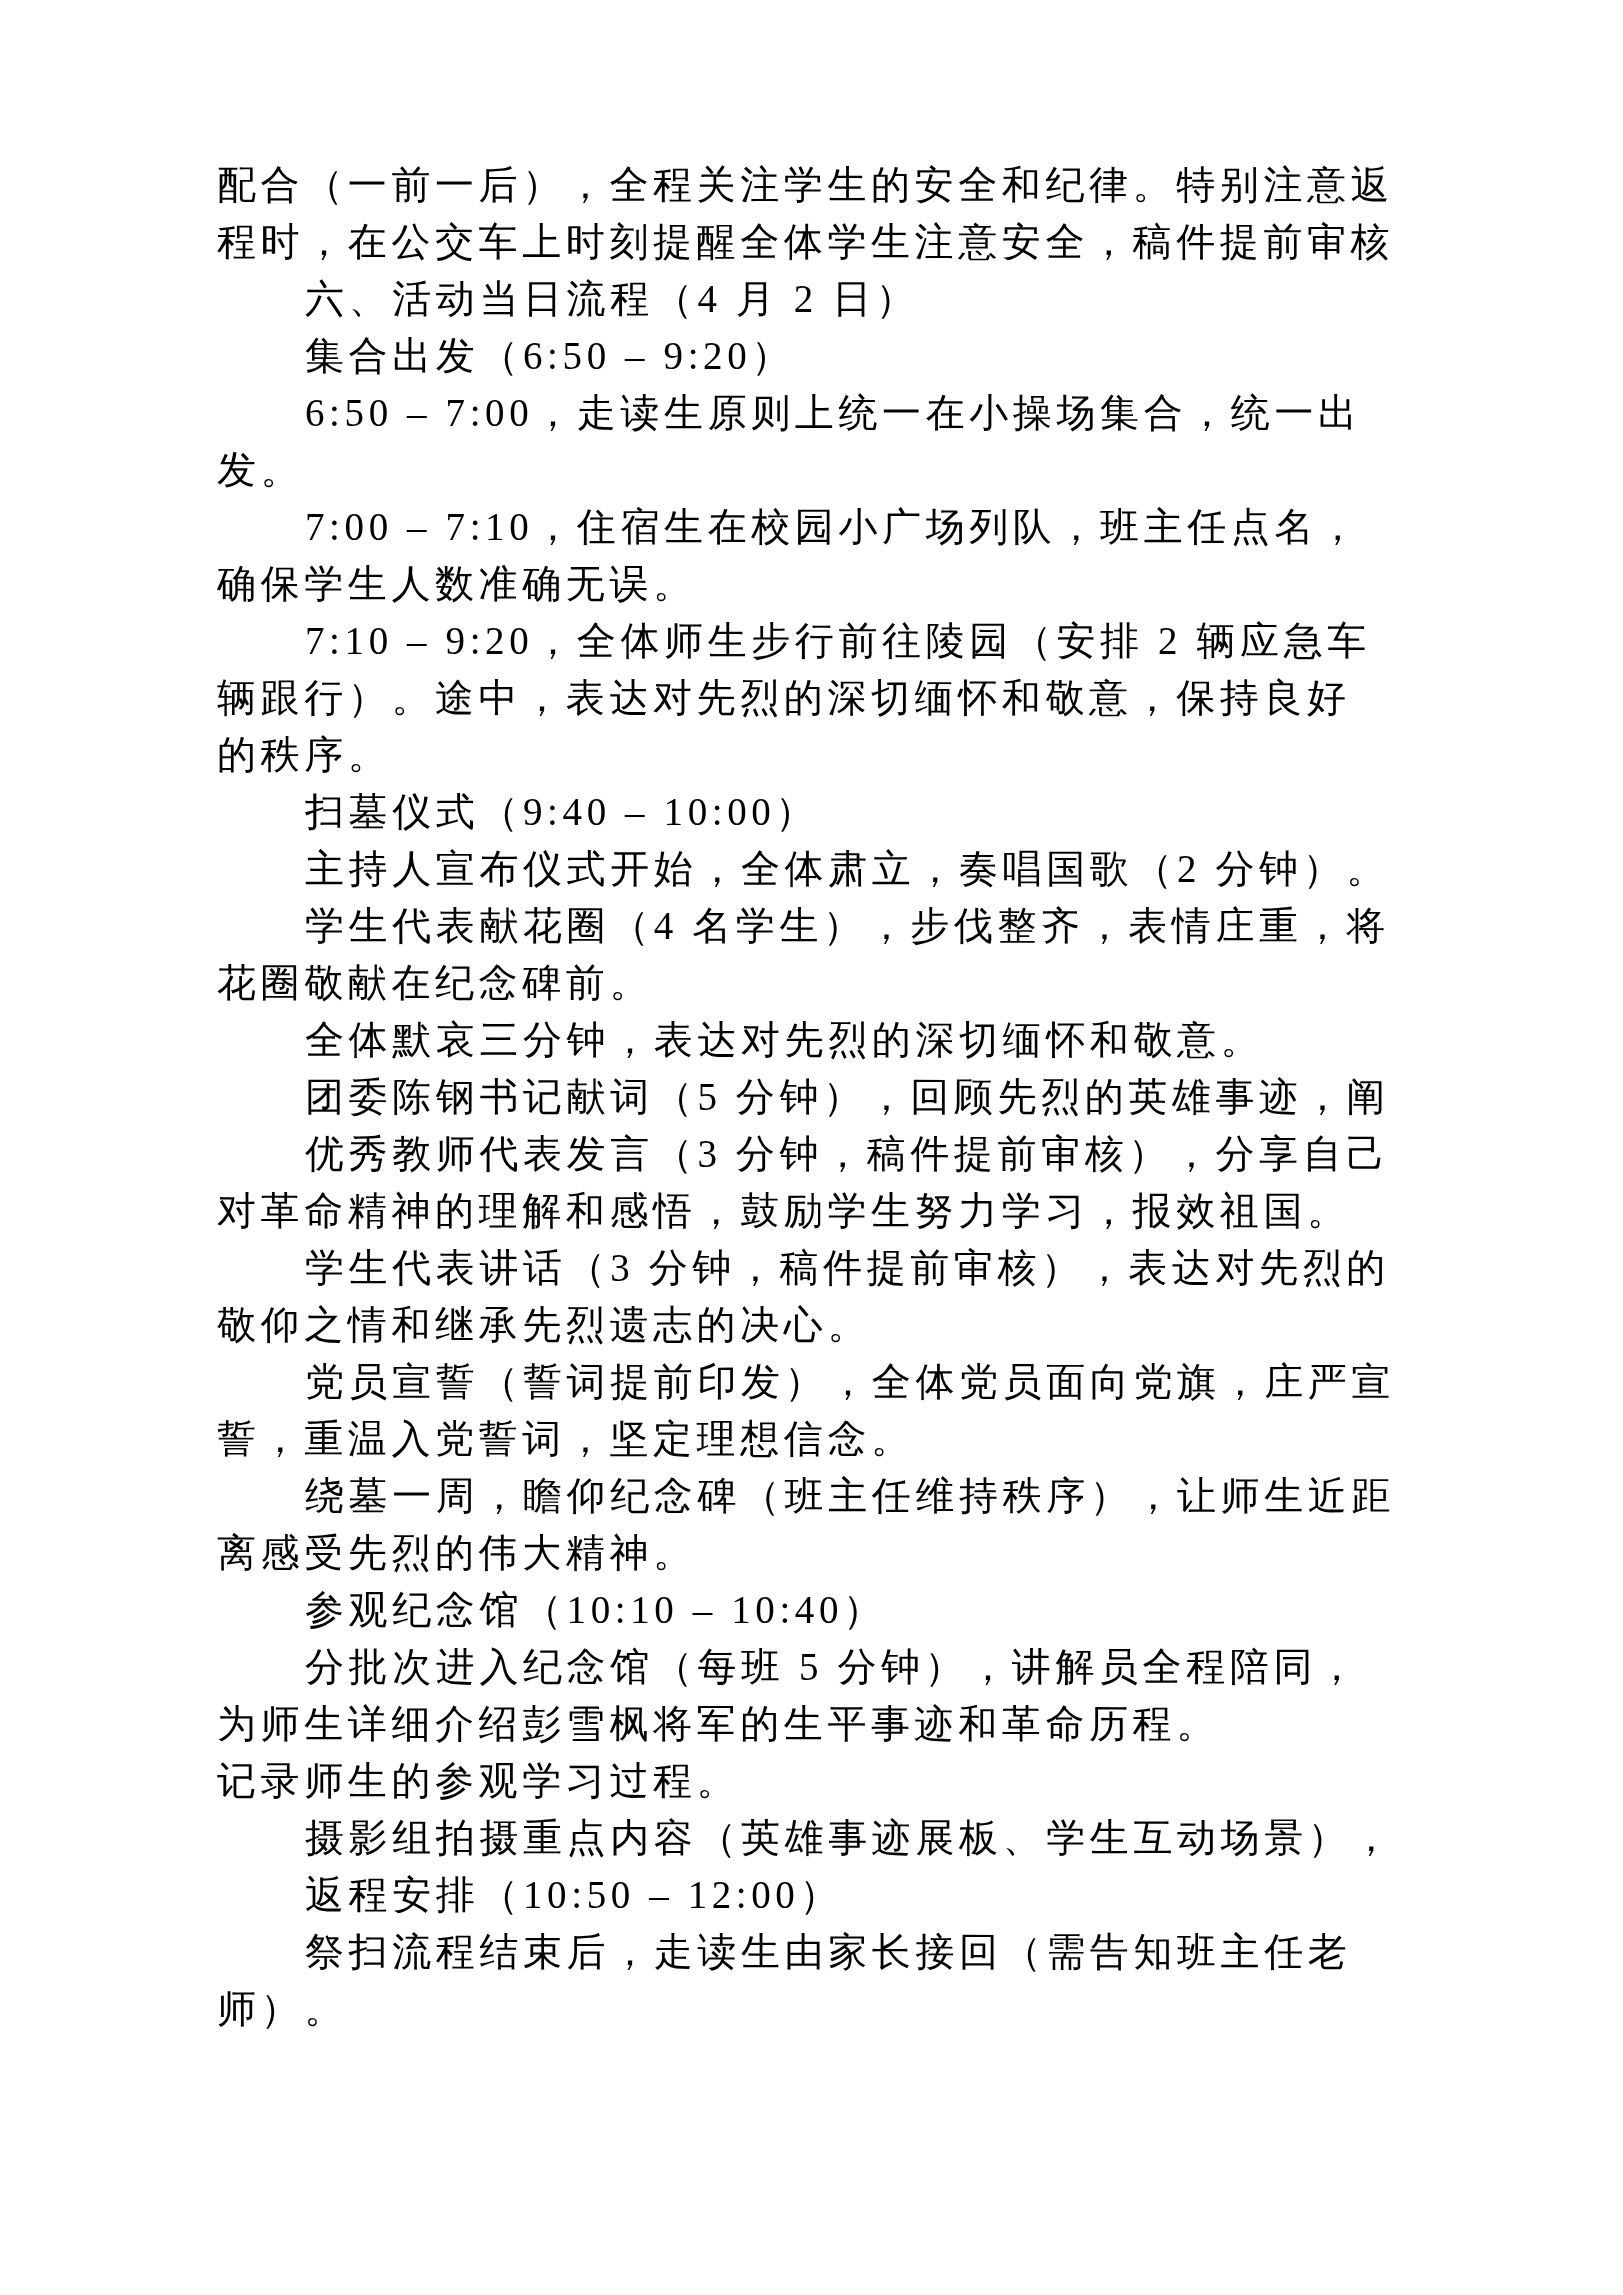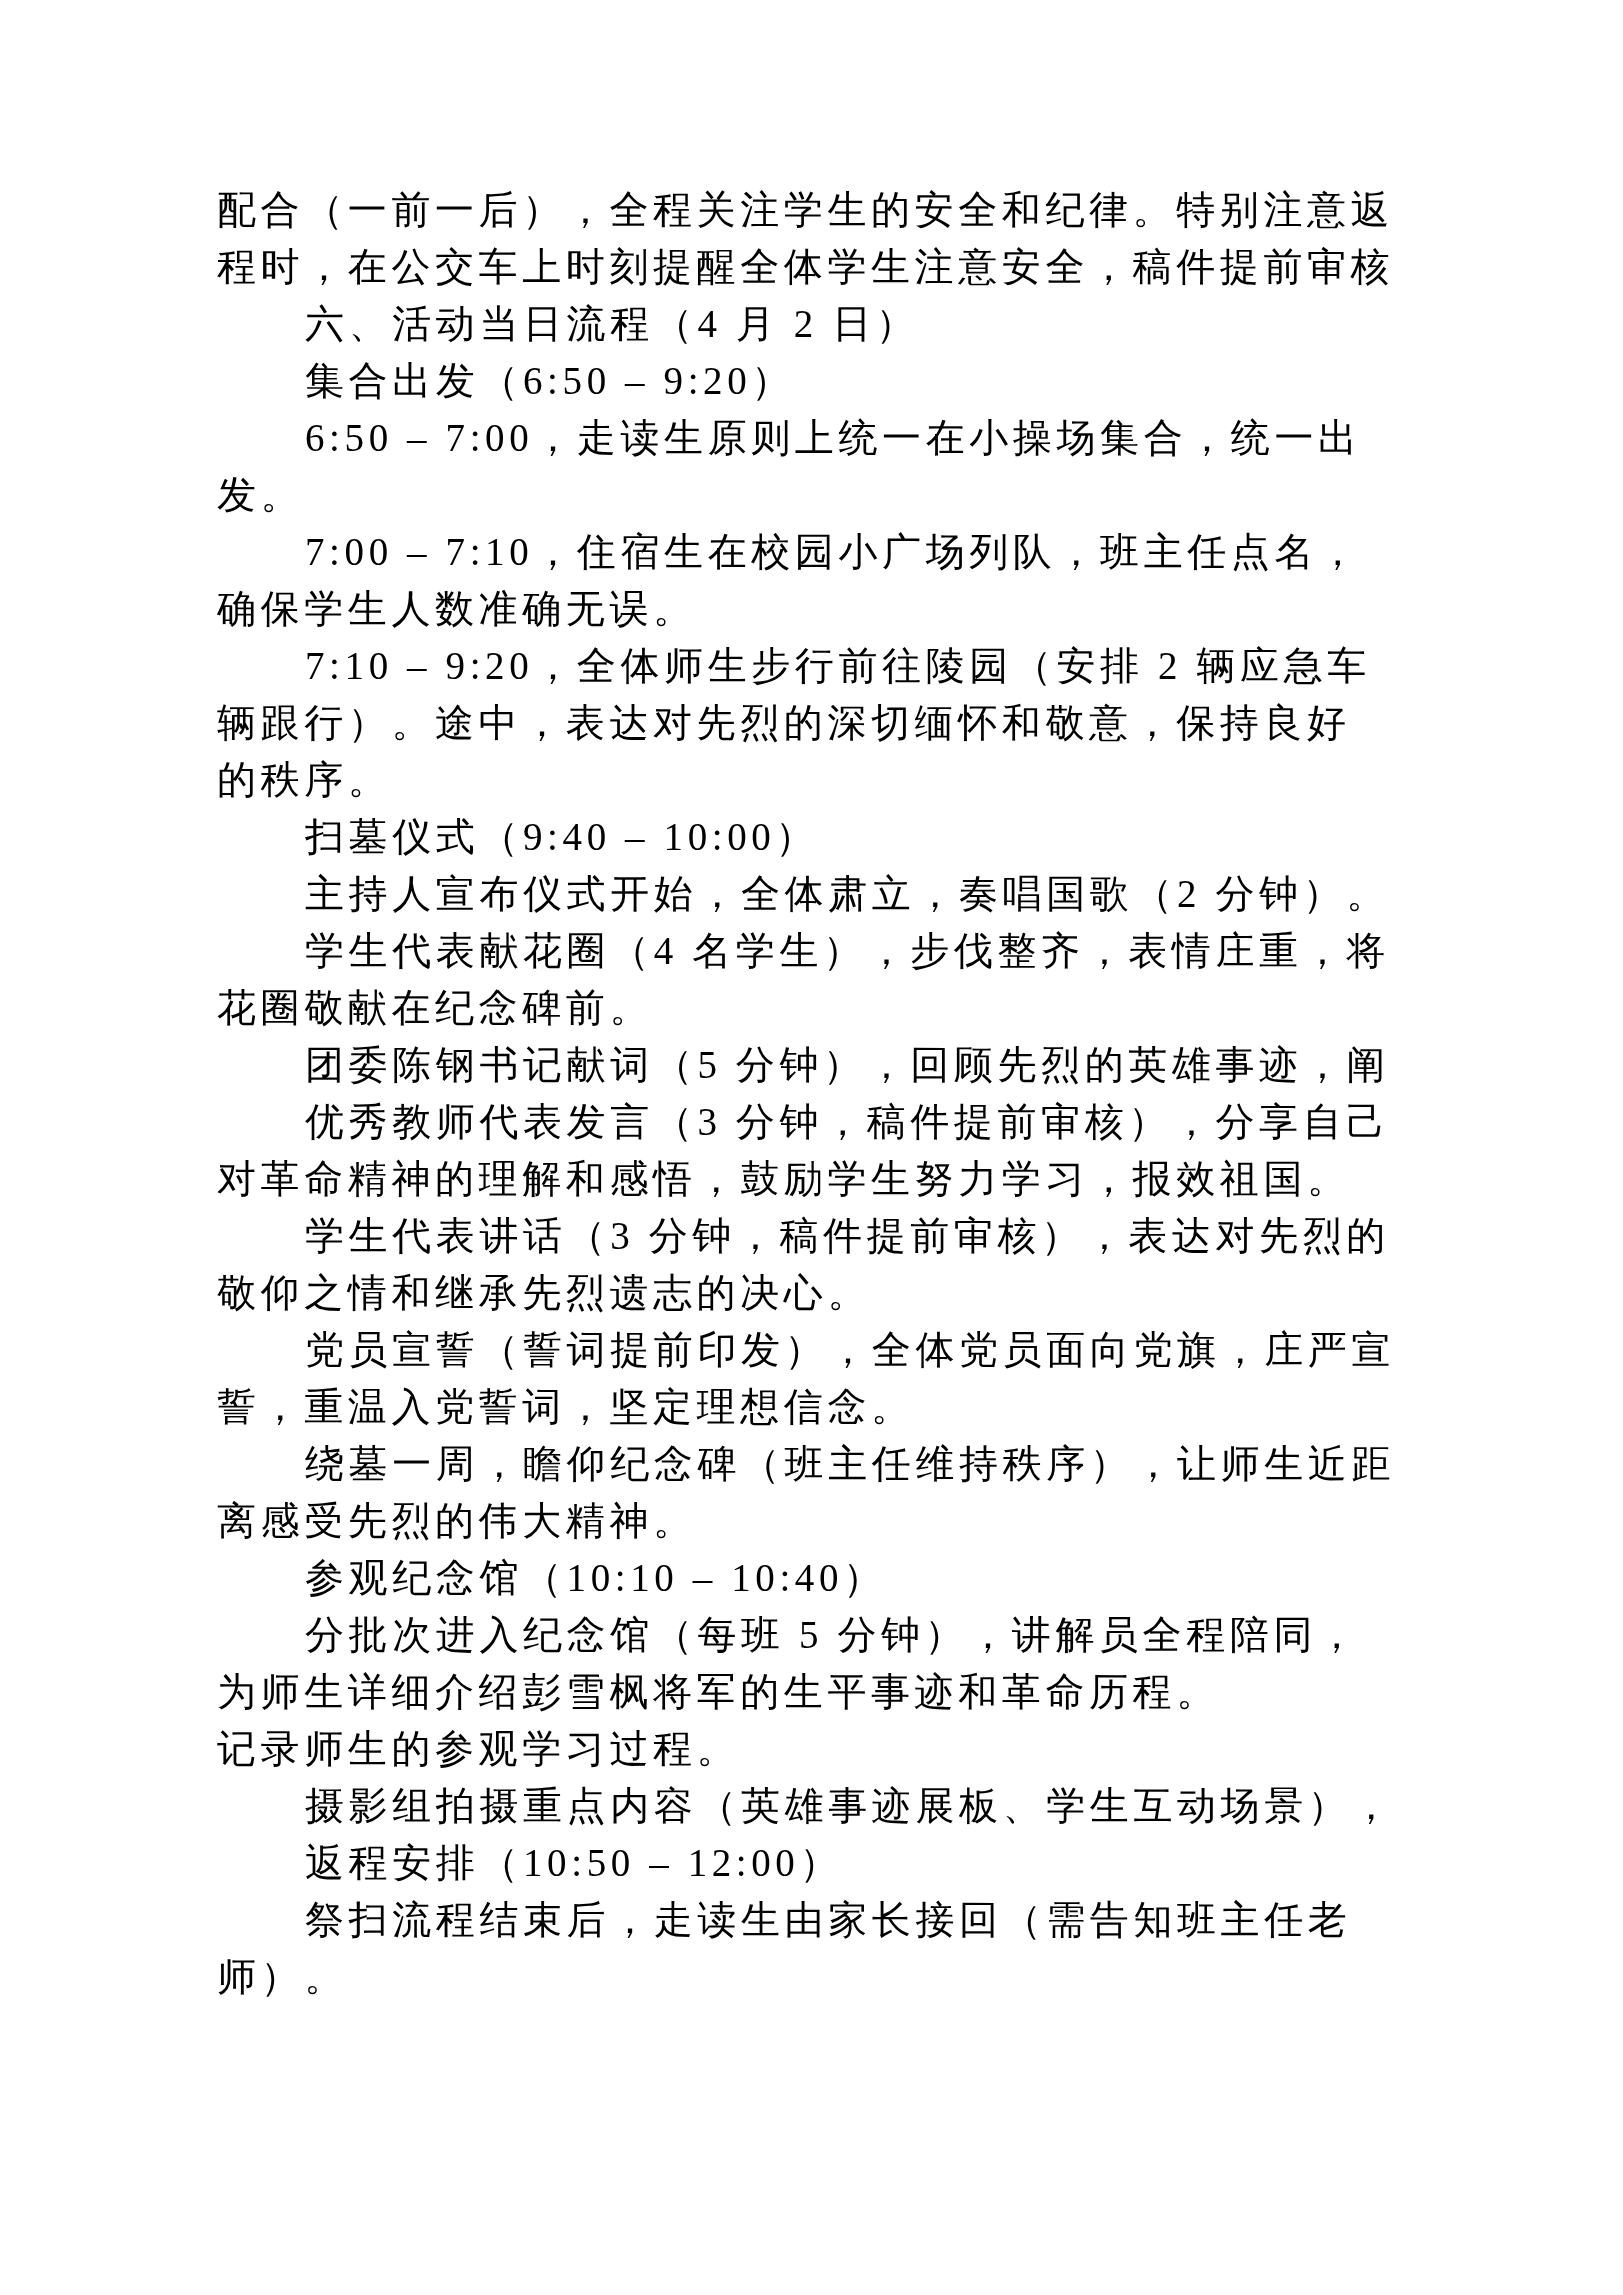--- a/index.html
+++ b/index.html
@@ -12,21 +12,20 @@
     width: 1623px;
     height: 2295px;
     background: #ffffff;
     overflow: hidden;
   }
   .text-block {
     position: absolute;
     left: 217px;
     top: 156px;
     width: 1189px;
-    margin-top: 25px;
   }
   .line {
     font-family: "Liberation Serif", "DejaVu Serif", serif;
     font-size: 39px;
     line-height: 57px;
     letter-spacing: 4.6px;
     color: #000000;
     white-space: pre;
     font-weight: normal;
   }
@@ -50,20 +49,21 @@
       <div class="line">发。</div>
       <div class="line indent">7:00 – 7:10，住宿生在校园小广场列队，班主任点名，</div>
       <div class="line">确保学生人数准确无误。</div>
       <div class="line indent">7:10 – 9:20，全体师生步行前往陵园（安排 2 辆应急车</div>
       <div class="line">辆跟行）。途中，表达对先烈的深切缅怀和敬意，保持良好</div>
       <div class="line">的秩序。</div>
       <div class="line indent bold">扫墓仪式（9:40 – 10:00）</div>
       <div class="line indent">主持人宣布仪式开始，全体肃立，奏唱国歌（2 分钟）。</div>
       <div class="line indent">学生代表献花圈（4 名学生），步伐整齐，表情庄重，将</div>
       <div class="line">花圈敬献在纪念碑前。</div>
+      <div class="line indent">全体默哀三分钟，表达对先烈的深切缅怀和敬意。</div>
       <div class="line indent">团委陈钢书记献词（5 分钟），回顾先烈的英雄事迹，阐</div>
       <div class="line indent">优秀教师代表发言（3 分钟，稿件提前审核），分享自己</div>
       <div class="line">对革命精神的理解和感悟，鼓励学生努力学习，报效祖国。</div>
       <div class="line indent">学生代表讲话（3 分钟，稿件提前审核），表达对先烈的</div>
       <div class="line">敬仰之情和继承先烈遗志的决心。</div>
       <div class="line indent">党员宣誓（誓词提前印发），全体党员面向党旗，庄严宣</div>
       <div class="line">誓，重温入党誓词，坚定理想信念。</div>
       <div class="line indent">绕墓一周，瞻仰纪念碑（班主任维持秩序），让师生近距</div>
       <div class="line">离感受先烈的伟大精神。</div>
       <div class="line indent">参观纪念馆（10:10 – 10:40）</div>

